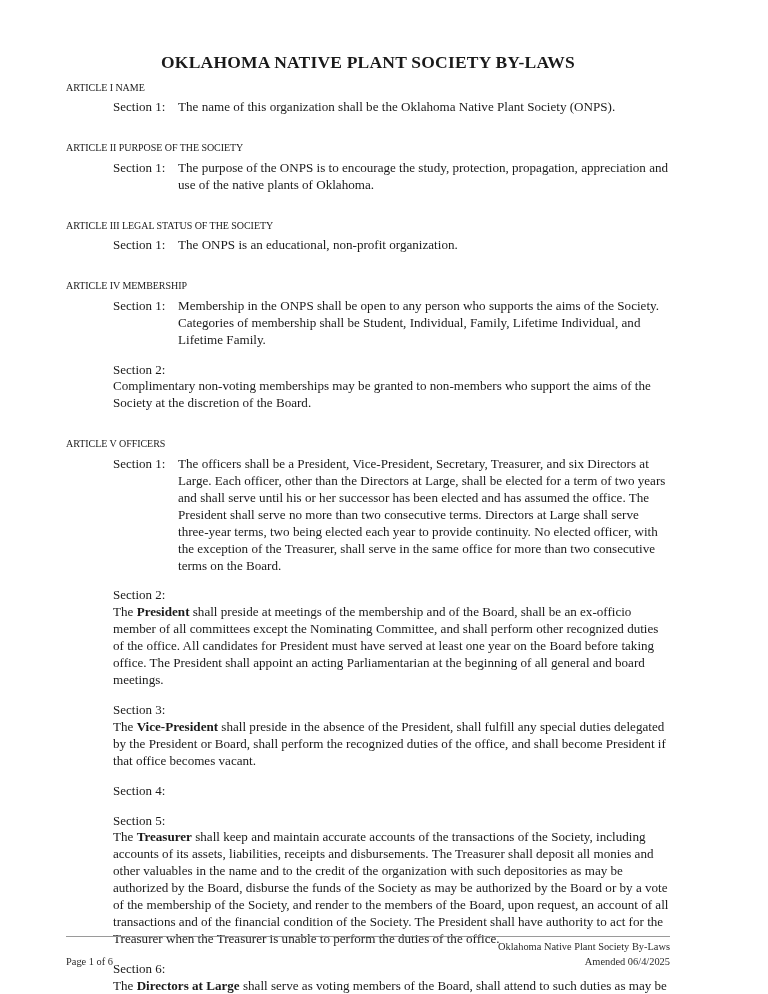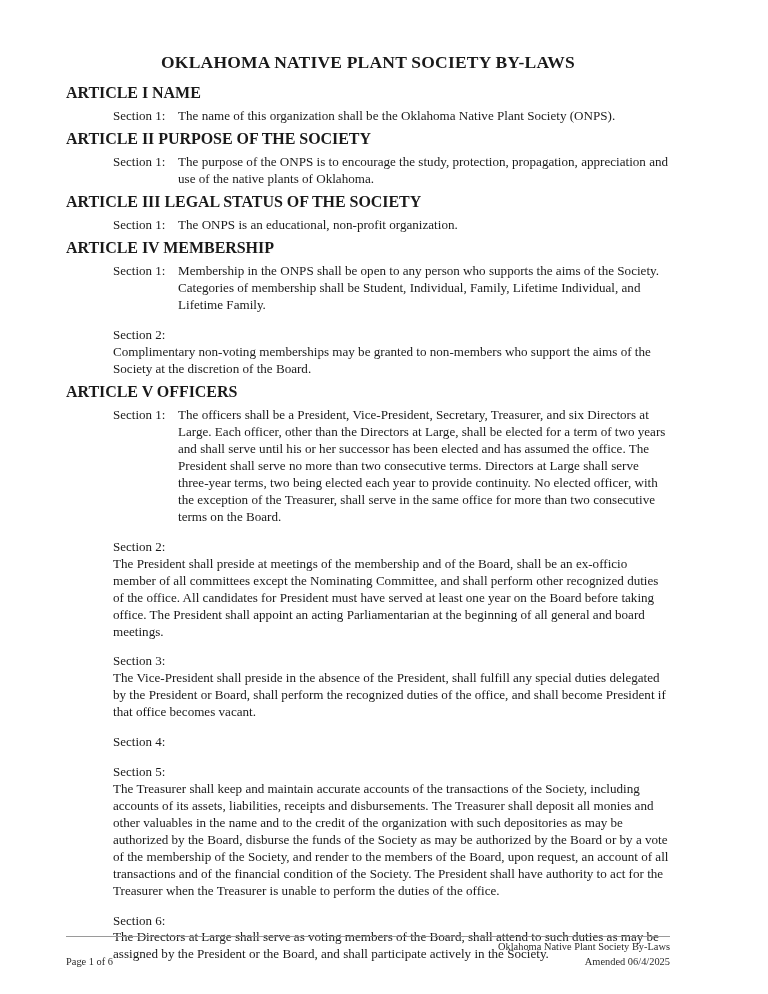--- a/index.html
+++ b/index.html
@@ -30,32 +30,32 @@
   }
   .doc-title {
     font-size: 17.5px;
     font-weight: bold;
     text-align: center;
     letter-spacing: 0.2px;
     margin: 0 0 7px 0;
     line-height: 1.25;
   }
   .article-heading {
-    font-size: 16px;
-    font-weight: bold;
+    font-size: 10px;
+    font-weight: normal;
     margin: 0;
     padding: 0;
     line-height: 1.45;
     letter-spacing: -0.05px;
   }
   .article-block {
     margin-bottom: 0;
   }
   .article-block + .article-block {
-    margin-top: 2px;
+    margin-top: 25px;
   }
   .section {
     display: flex;
     align-items: flex-start;
     margin-top: 4px;
     padding-left: 47px;
   }
   .section + .section {
     margin-top: 13px;
     flex-direction: column;
@@ -67,21 +67,21 @@
     line-height: 1.295;
     white-space: nowrap;
   }
   .section-body {
     flex: 1 1 auto;
     font-size: 13.1px;
     line-height: 1.295;
     text-align: left;
   }
   .section-body b {
-    font-weight: normal;
+    font-weight: bold;
   }
   .footer {
     position: absolute;
     left: 66px;
     top: 936px;
     width: 604px;
   }
   .footer-rule {
     border: 0;
     border-top: 1px solid #9a9a9a;

